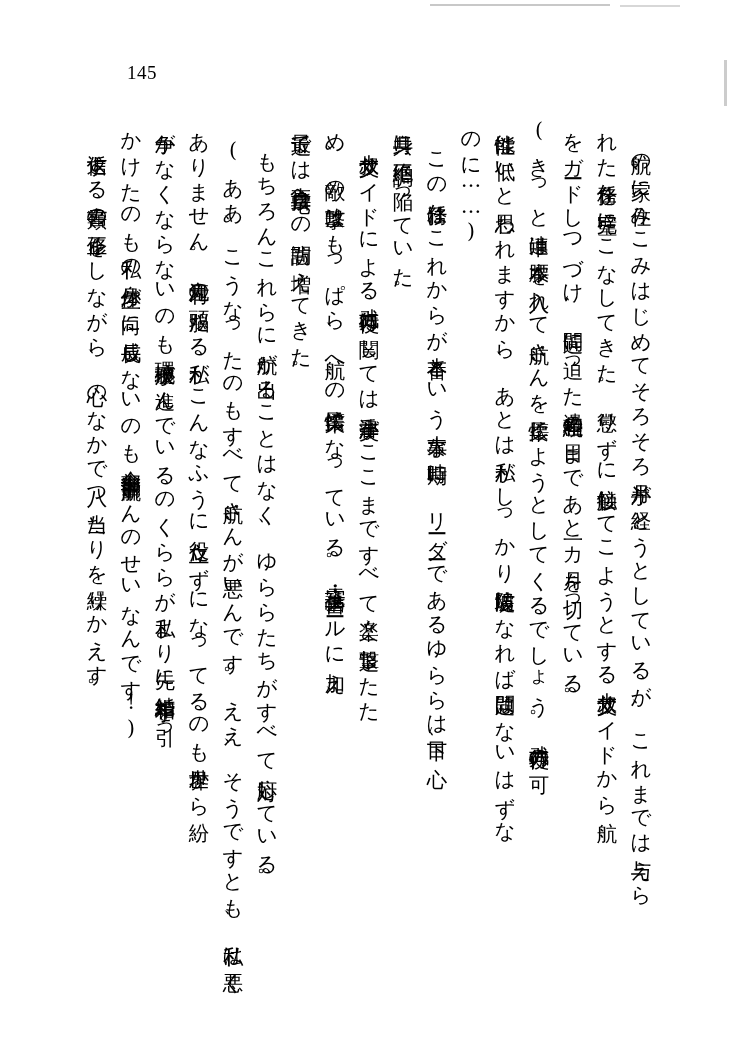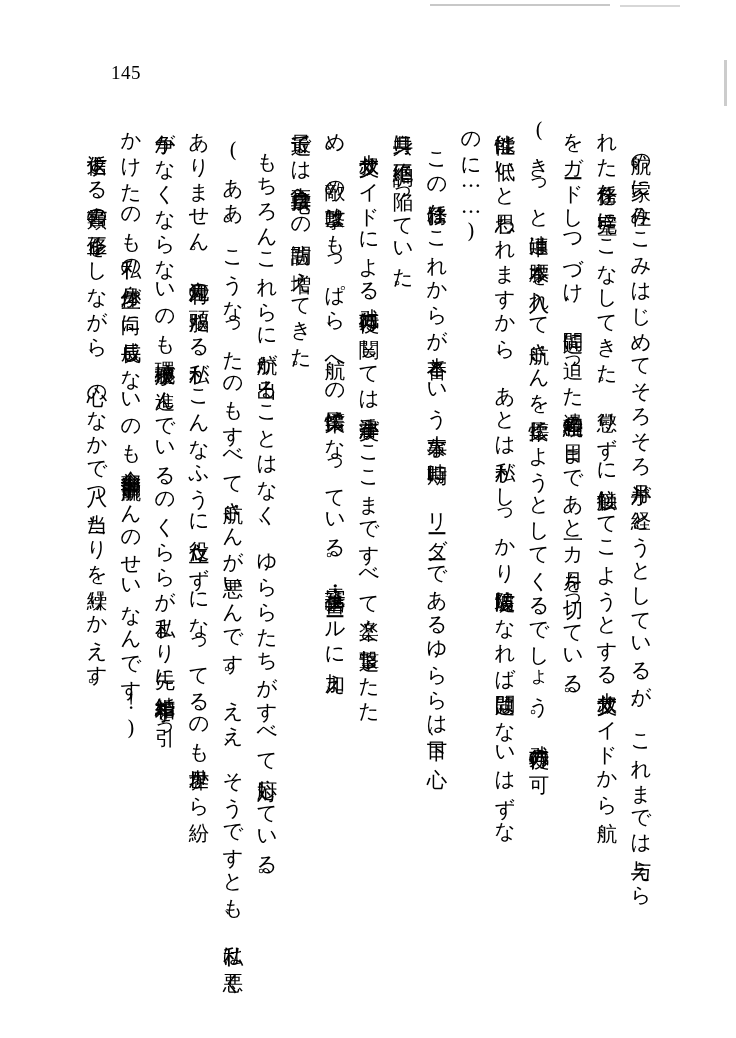--- a/index.html
+++ b/index.html
@@ -21,21 +21,21 @@
   .edge-mark {
     position: absolute;
     background: #9a9a9a;
   }
   .edge-top-1 { left: 430px; top: 4px; width: 180px; height: 2px; opacity: .55; }
   .edge-top-2 { left: 620px; top: 5px; width: 60px; height: 2px; opacity: .4; }
   .edge-right-1 { right: 9px; top: 60px; width: 3px; height: 46px; opacity: .5; }
 
   .page-number {
     position: absolute;
-    left: 111px;
+    left: 127px;
     top: 62px;
     font-size: 19px;
     color: #000;
     letter-spacing: 0.5px;
     font-family: "Liberation Serif", "DejaVu Serif", serif;
   }
 
   
   .text-block {
     position: absolute;

